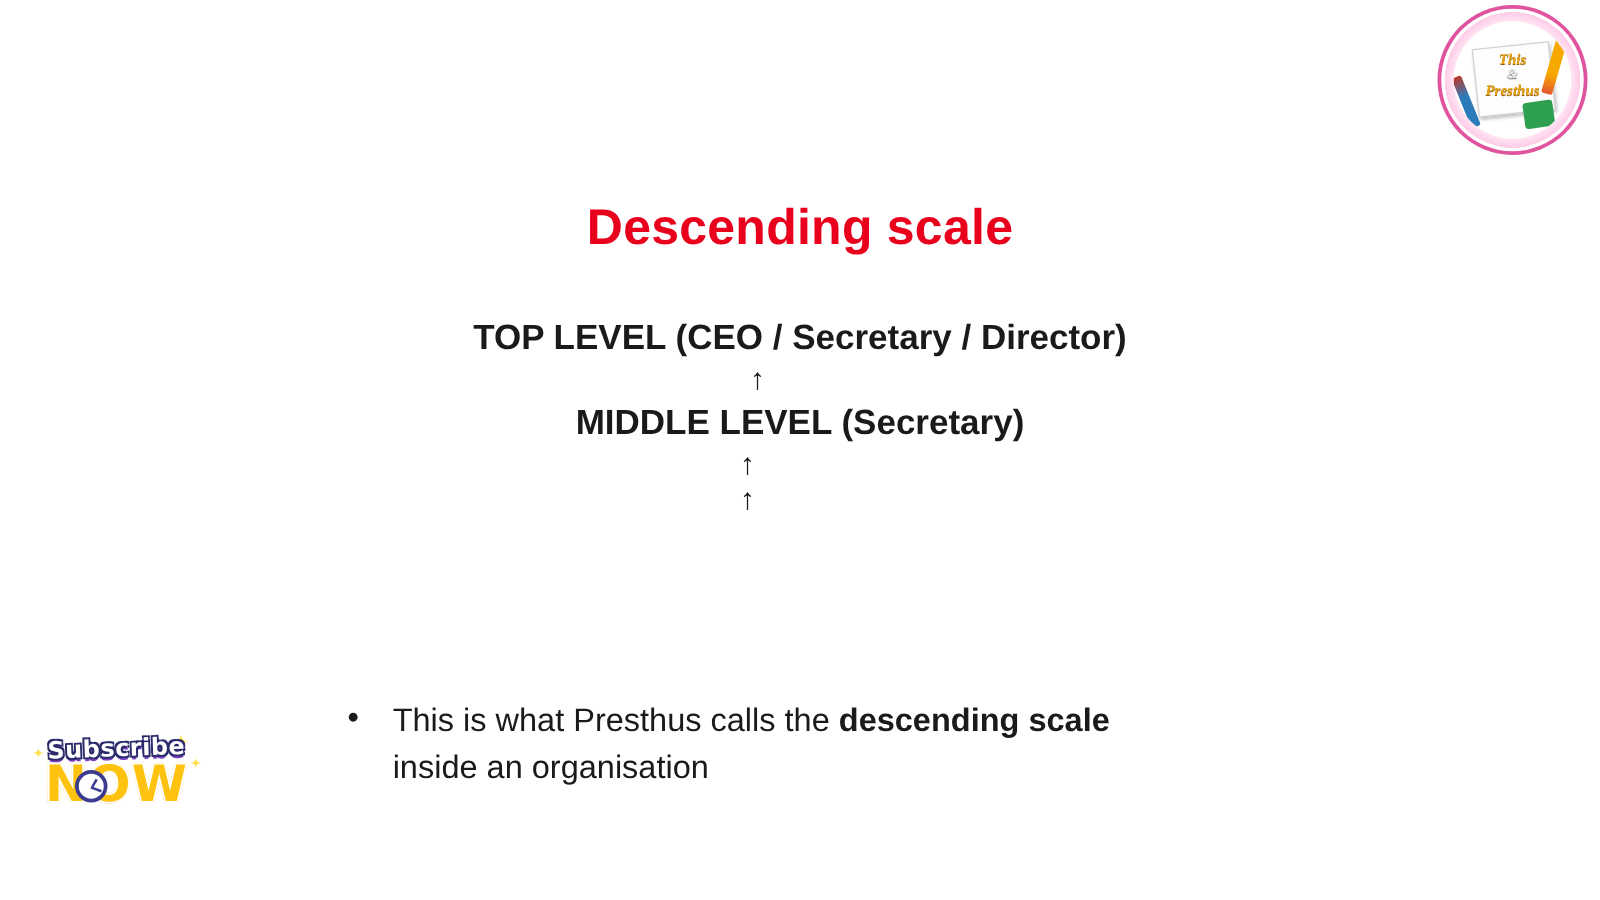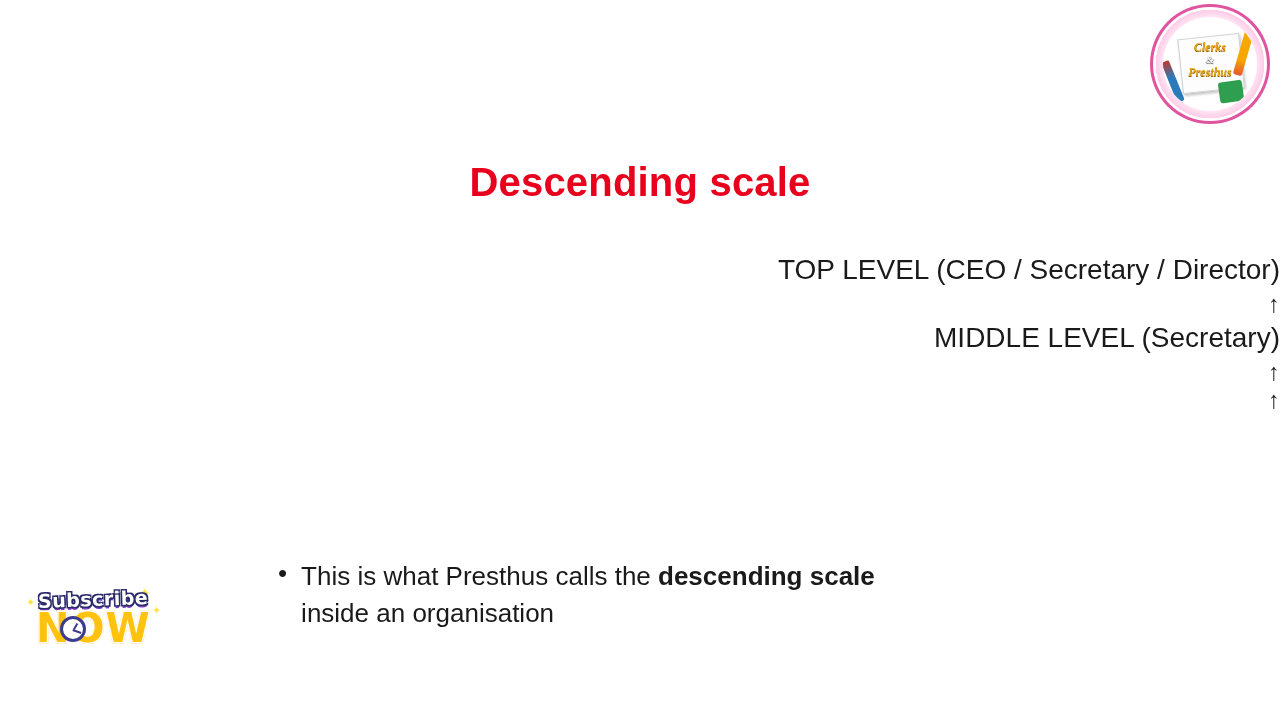--- a/index.html
+++ b/index.html
@@ -200,22 +200,23 @@
     font-weight: bold;
     font-size: 40px;
     letter-spacing: .2px;
   }
 
   .hierarchy {
     position: absolute;
     left: 0;
     right: 0;
     top: 250px;
-    text-align: right;
+    text-align: center;
     color: #1a1a1a;
+    font-weight: bold;
   }
   .level {
     font-size: 28px;
     line-height: 1.0;
     margin: 0;
     padding: 6px 0;
     white-space: nowrap;
   }
   .arrow {
     font-size: 24px;
@@ -239,38 +240,39 @@
   .bullet-dot {
     font-size: 26px;
     line-height: 30px;
     margin-right: 14px;
     flex: 0 0 auto;
   }
   .bullet-text {
     font-size: 26px;
     line-height: 37px;
     max-width: 600px;
+    margin-left: 13px;
   }
   .bullet-text b { font-weight: bold; }
 </style>
 </head>
 <body>
 
 <div class="slide">
 
   <div class="logo-badge">
     <div class="logo-inner">
       <div class="logo-art">
         <div class="logo-paper"></div>
         <div class="logo-pencil"></div>
         <div class="logo-brush"></div>
         <div class="logo-green"></div>
       </div>
       <div class="logo-text">
-        <span>Clerks</span>
+        <span>This</span>
         <span class="amp">&amp;</span>
         <span>Presthus</span>
       </div>
     </div>
   </div>
 
   <div class="title">Descending scale</div>
 
   <div class="hierarchy">
     <div class="level">TOP LEVEL (CEO / Secretary / Director)</div>

